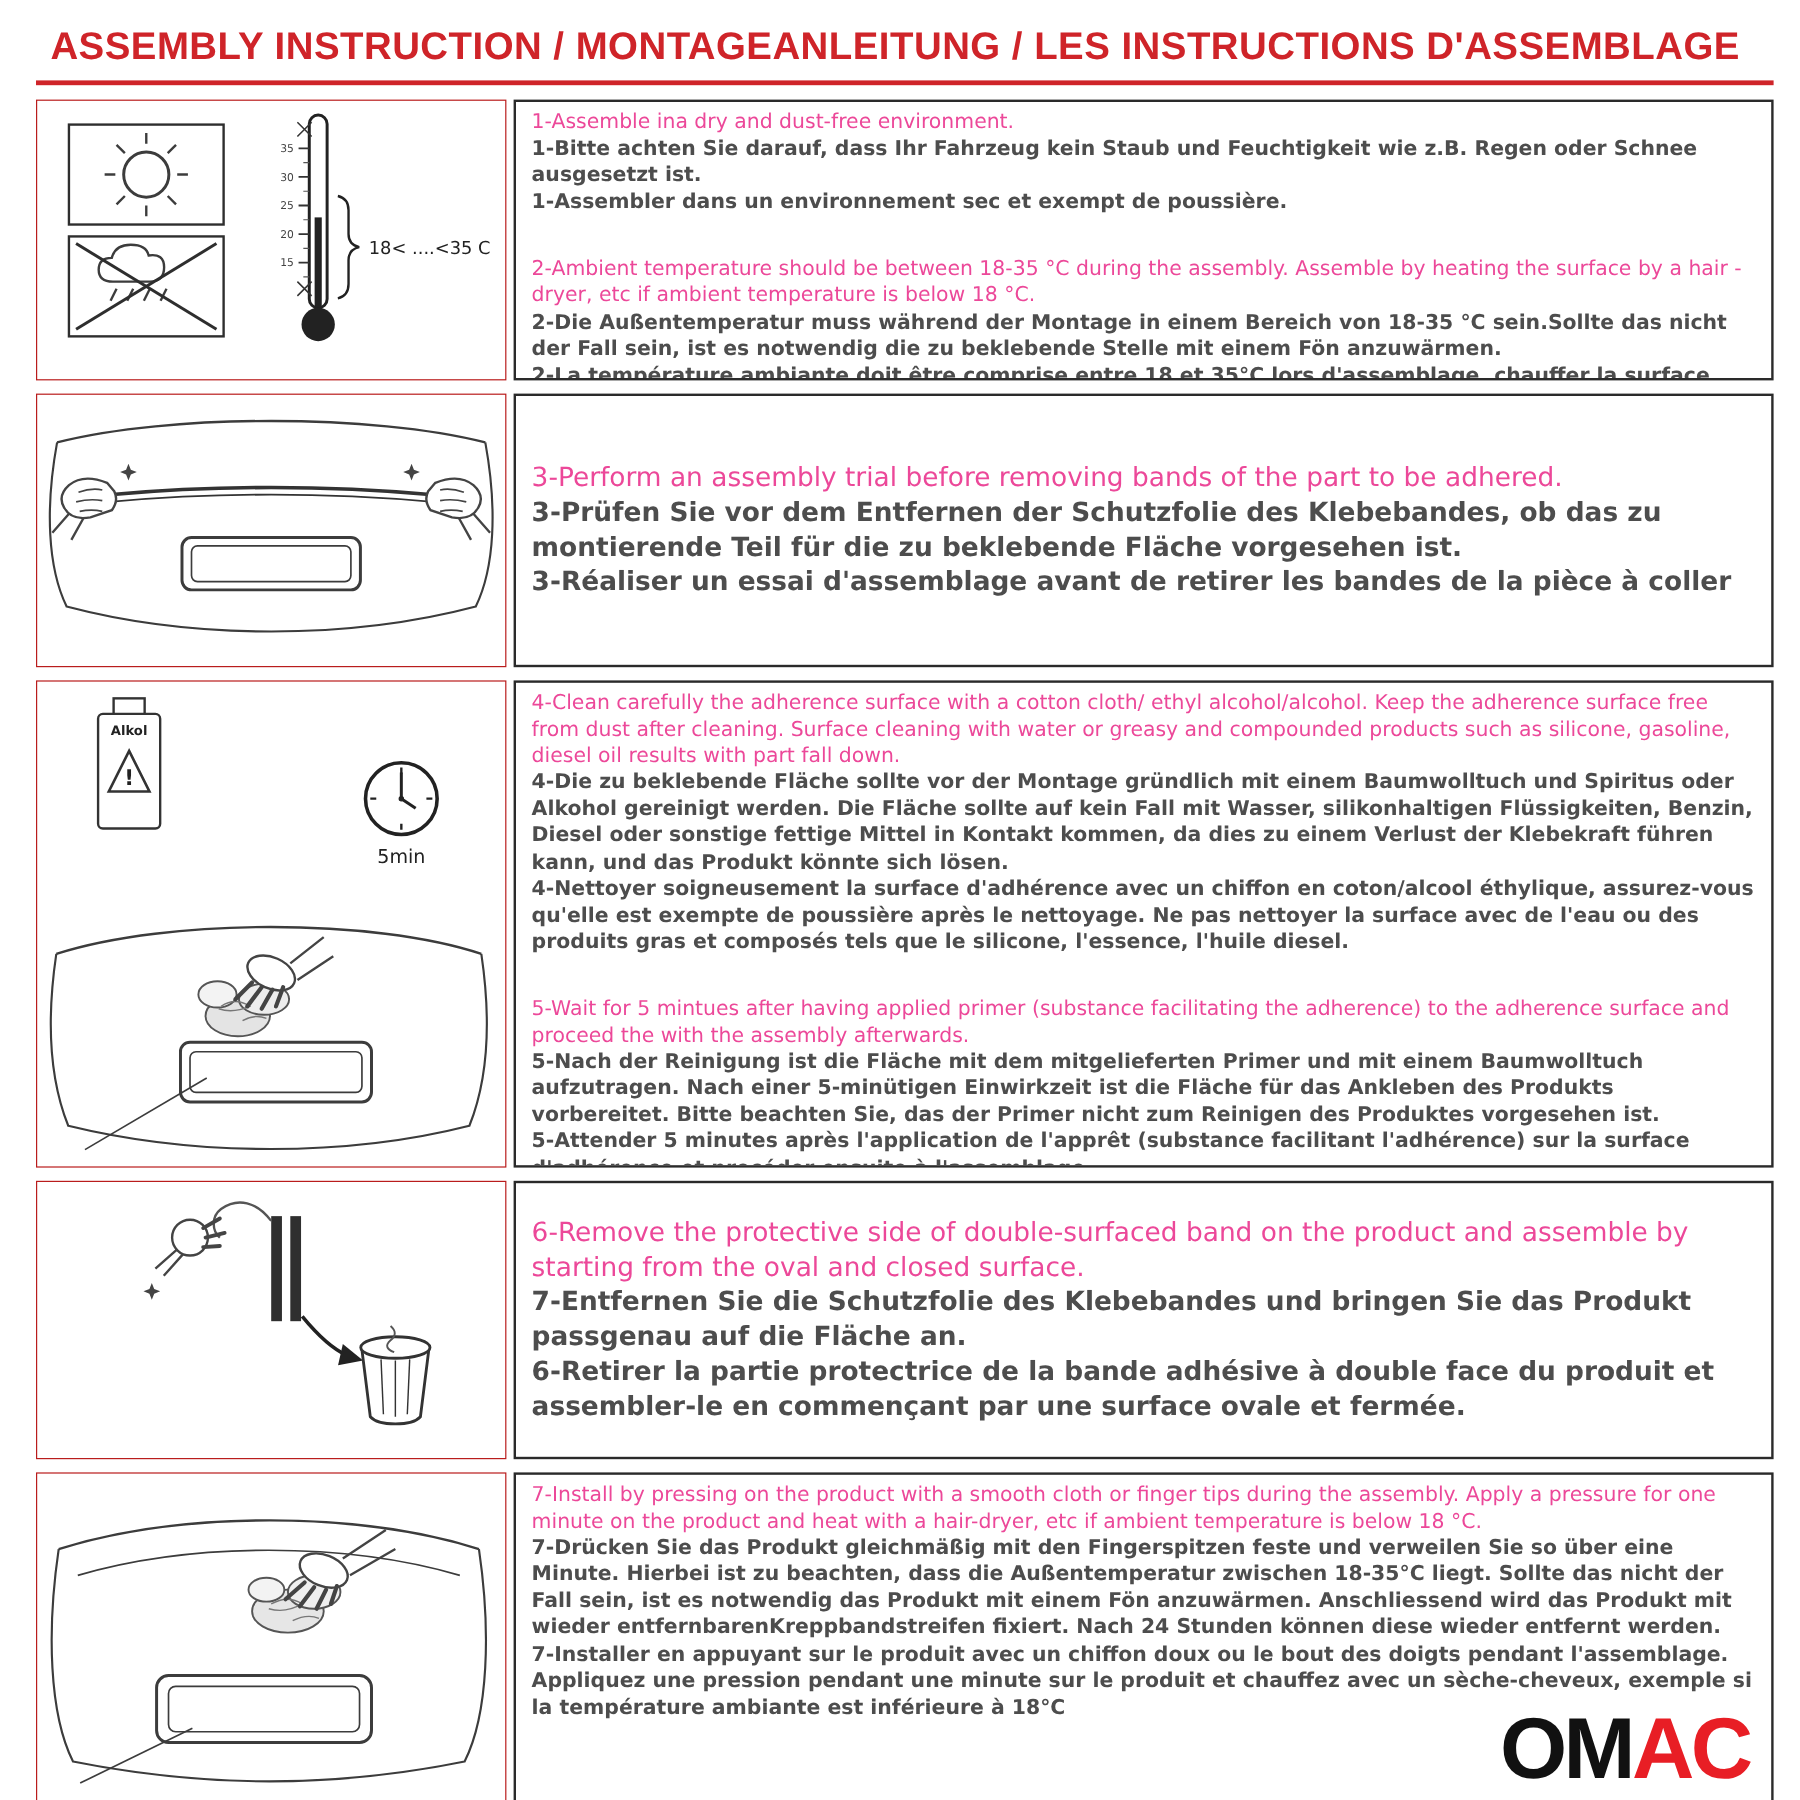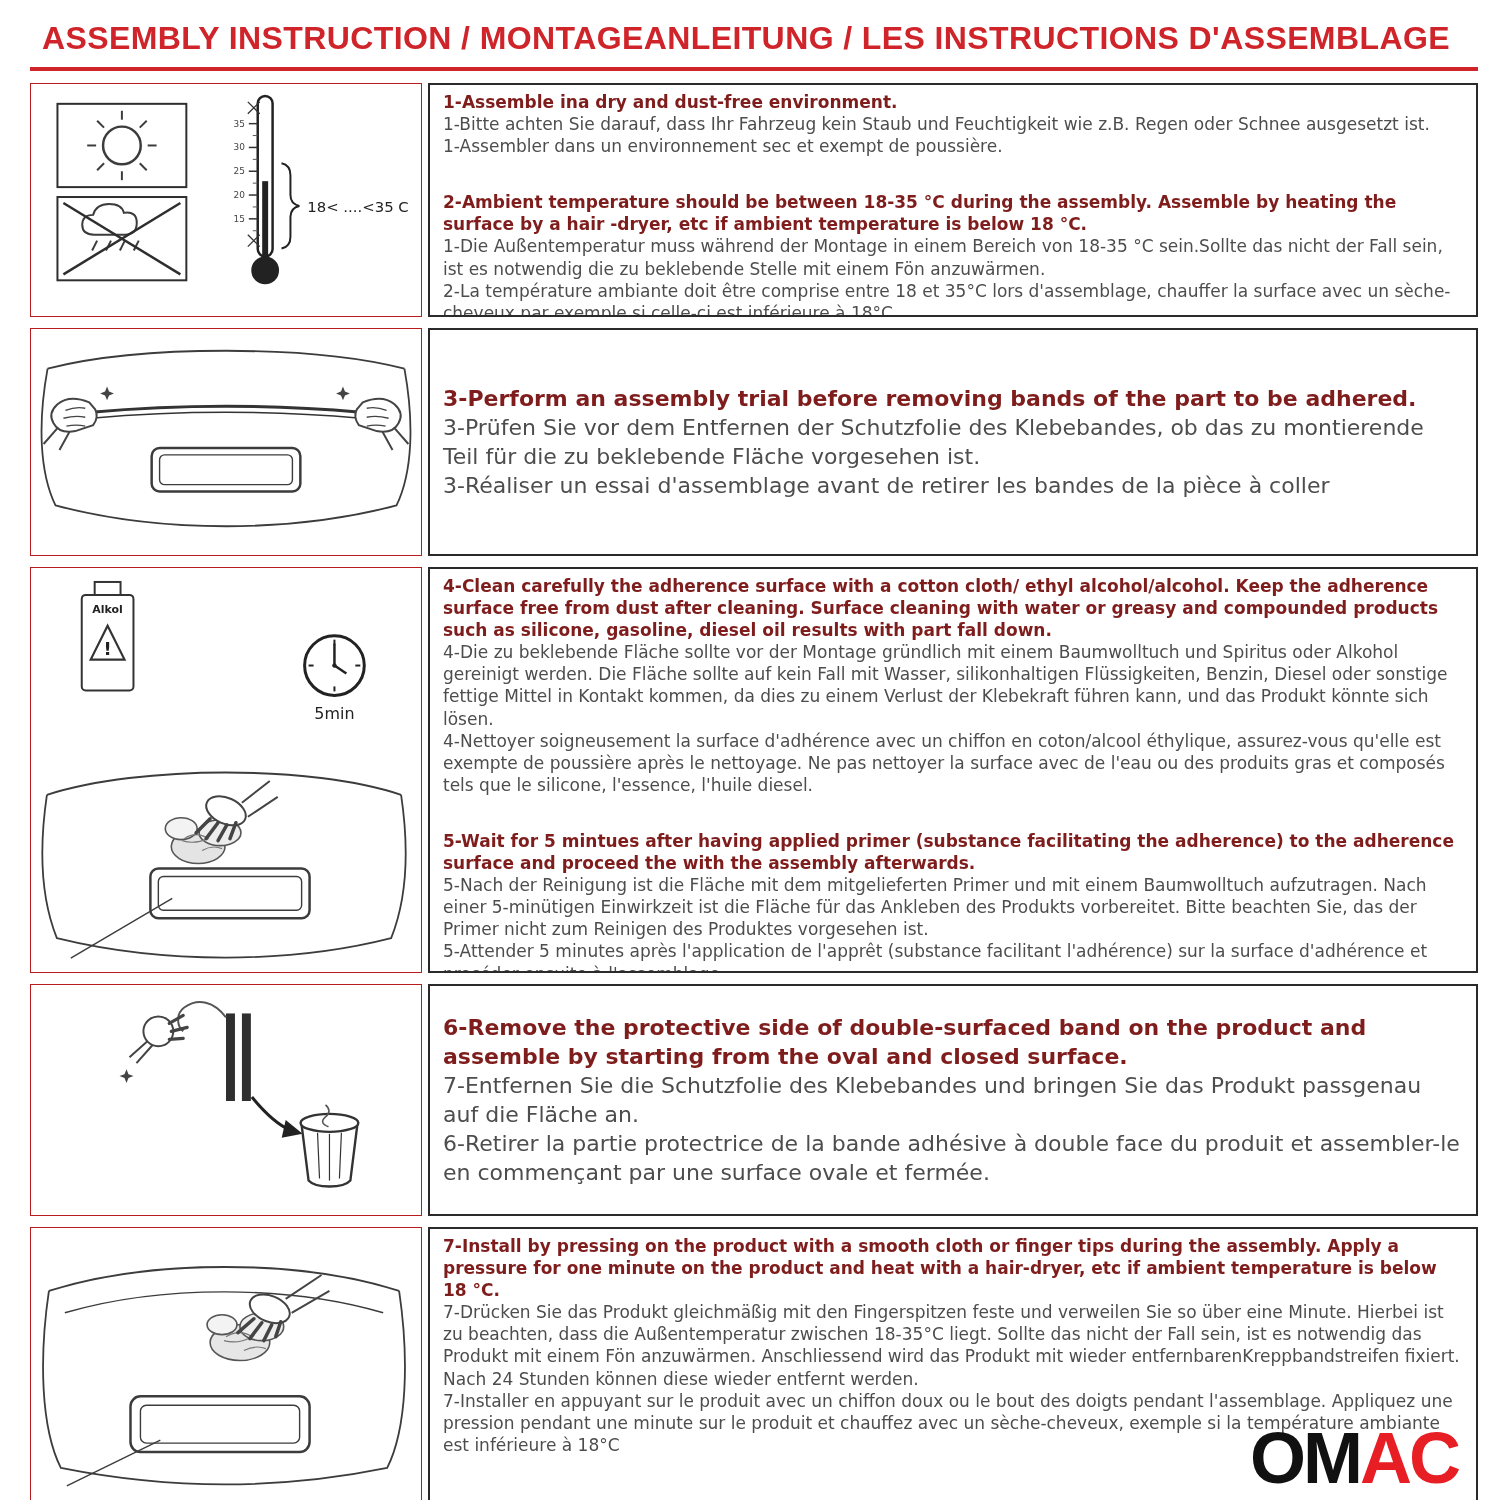--- a/index.html
+++ b/index.html
@@ -35,22 +35,22 @@
     flex:1;
     border:2px solid #2a2a2a;
     padding:6px 13px 6px 13px;
     overflow:hidden;
   }
   .textbox.center { display:flex; flex-direction:column; justify-content:center; }
 
   .row-sm .textbox { font-size:17px; line-height:1.3; }
   .row-lg .textbox { font-size:22px; line-height:1.32; }
 
-  p { margin:0; }
-  p.b { font-weight:bold; color:#7f1d1d; }
+  p { margin:0;font-weight:bold; }
+  p.b { font-weight:normal; color:#ec4899; }
   p.mt { margin-top:34px; }
 
   .h1  { height:234px; }
   .h2  { height:228px; }
   .h3  { height:406px; }
   .h4  { height:232px; }
   .h5  { height:277px; }
 
   .logo {
     position:absolute;
@@ -130,21 +130,21 @@
           <path d="M252,80 q9,2 9,12 v20 q0,9 9,11 q-9,2 -9,11 v20 q0,10 -9,12" fill="none" stroke="#222" stroke-width="2"></path>
           <text x="278" y="129" font-size="15" fill="#222">18&lt; ....&lt;35 C</text>
         </g>
       </svg>
     </div>
     <div class="textbox">
       <p class="b">1-Assemble ina dry and dust-free environment.</p>
       <p>1-Bitte achten Sie darauf, dass Ihr Fahrzeug kein Staub und Feuchtigkeit wie z.B. Regen oder Schnee ausgesetzt ist.</p>
       <p>1-Assembler dans un environnement sec et exempt de poussière.</p>
       <p class="b mt">2-Ambient temperature should be between 18-35 °C  during the assembly. Assemble by heating the surface by a hair -dryer, etc if ambient temperature is below 18 °C.</p>
-      <p>1-Die Außentemperatur muss während der Montage in einem Bereich von 18-35 °C  sein.Sollte das nicht der Fall sein, ist es notwendig die zu beklebende Stelle mit einem Fön anzuwärmen.</p>
+      <p>2-Die Außentemperatur muss während der Montage in einem Bereich von 18-35 °C  sein.Sollte das nicht der Fall sein, ist es notwendig die zu beklebende Stelle mit einem Fön anzuwärmen.</p>
       <p>2-La température ambiante doit être comprise entre 18 et 35°C lors d'assemblage, chauffer la surface avec un sèche-cheveux par exemple si celle-ci est inférieure à 18°C.</p>
     </div>
   </div>
 
   <div class="row row-lg h2">
     <div class="illus">
       <svg viewBox="0 0 392 228" preserveAspectRatio="xMidYMid meet">
         <g fill="none" stroke="#3c3c3c" stroke-width="2">
           <path d="M16,40 C110,16 282,16 376,40"></path>
           <path d="M16,40 C6,95 8,145 24,178 C130,206 262,206 368,178 C384,145 386,95 376,40" stroke-width="1.8"></path>

